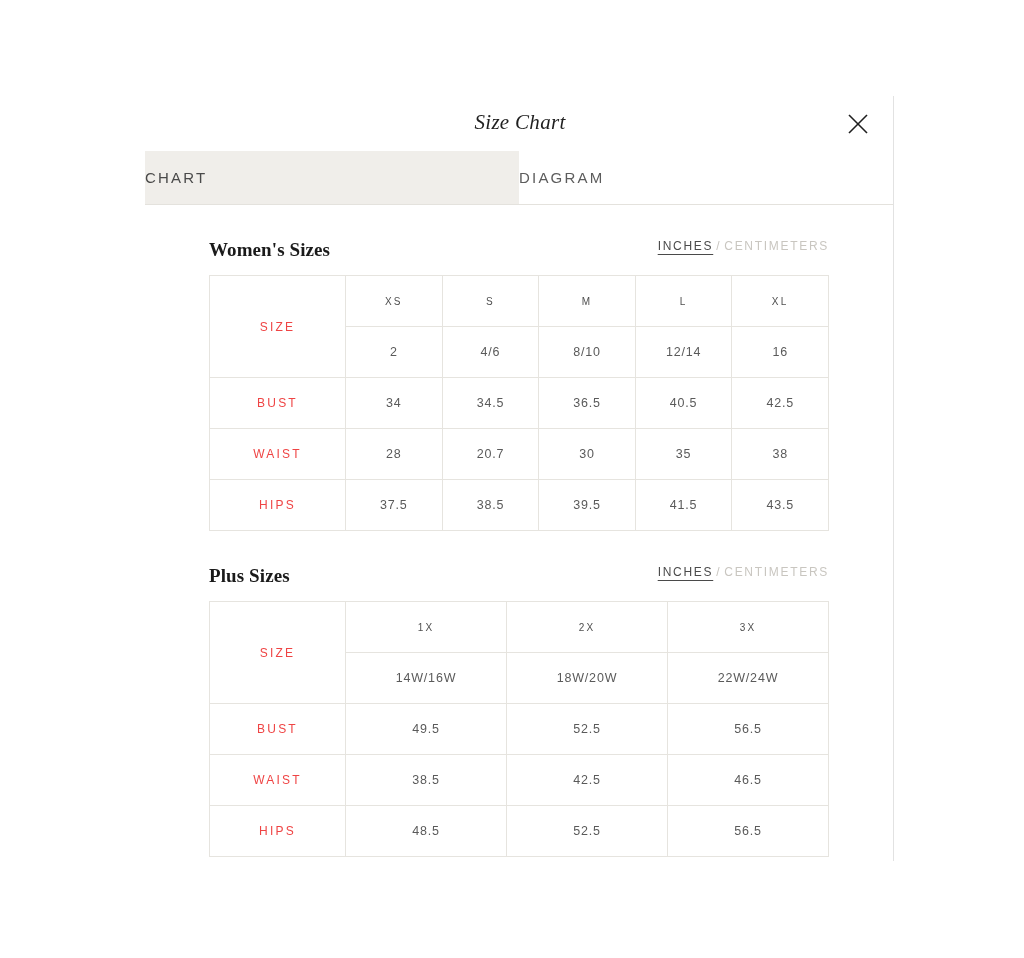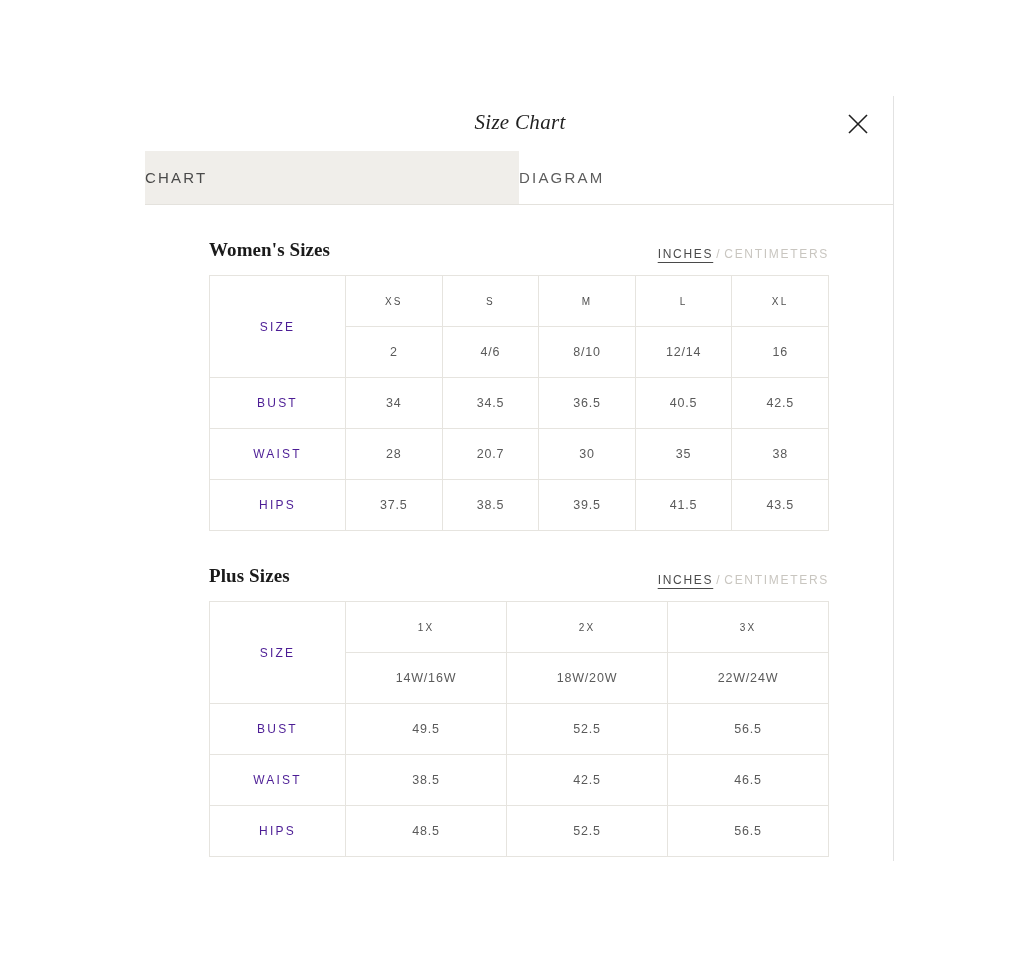--- a/index.html
+++ b/index.html
@@ -67,21 +67,21 @@
   }
   .tab.active {
     background: #f0eeea;
     color: #4a4a4a;
   }
   .content {
     padding: 0 64px;
   }
   .section-head {
     display: flex;
-    align-items: flex-end;
+    align-items: flex-start;
     justify-content: space-between;
     margin-top: 34px;
     margin-bottom: 14px;
   }
   .section-title {
     font-family: "Liberation Serif", serif;
     font-weight: bold;
     font-size: 19px;
     color: #1a1a1a;
     letter-spacing: 0.1px;
@@ -112,21 +112,21 @@
     border: 1px solid #e6e4df;
     height: 48px;
     text-align: center;
     vertical-align: middle;
     font-size: 12.5px;
     color: #5a5a5a;
     letter-spacing: 0.8px;
   }
   table.size-table td.rowlabel {
     letter-spacing: 2.2px;
-    color: #4c1d95;
+    color: #ef4444;
     font-size: 12px;
     width: 133px;
   }
   table.size-table td.sizecell {
     letter-spacing: 2.2px;
     font-size: 10px;
     color: #4f4f4f;
   }
 </style>
 </head>

